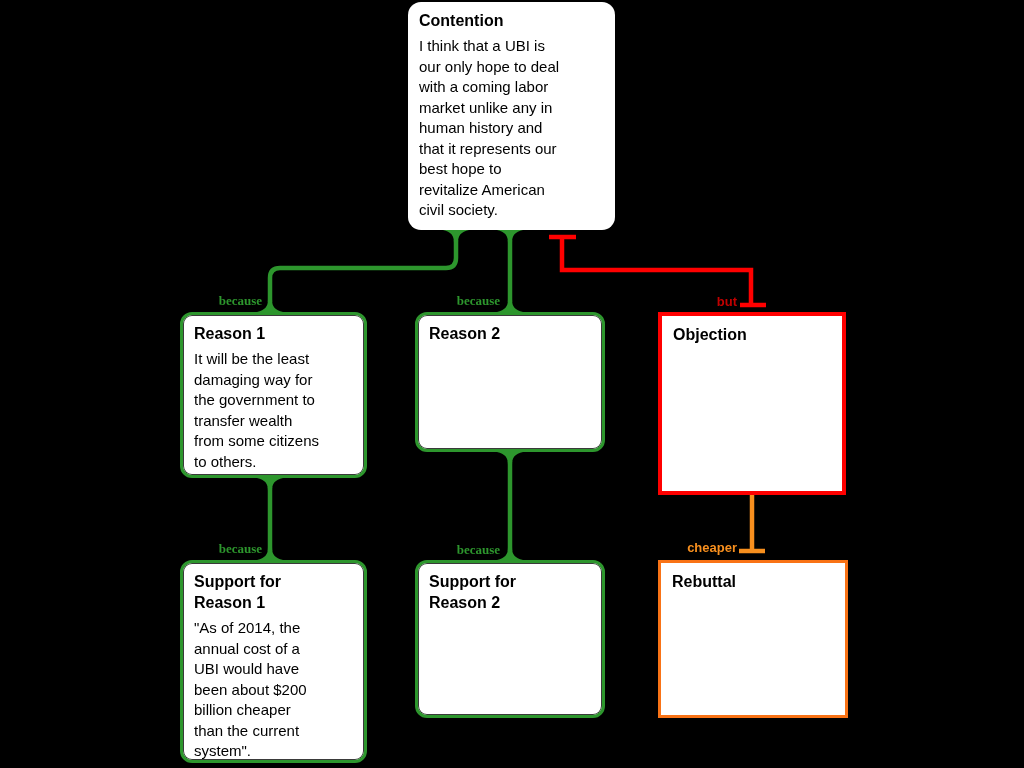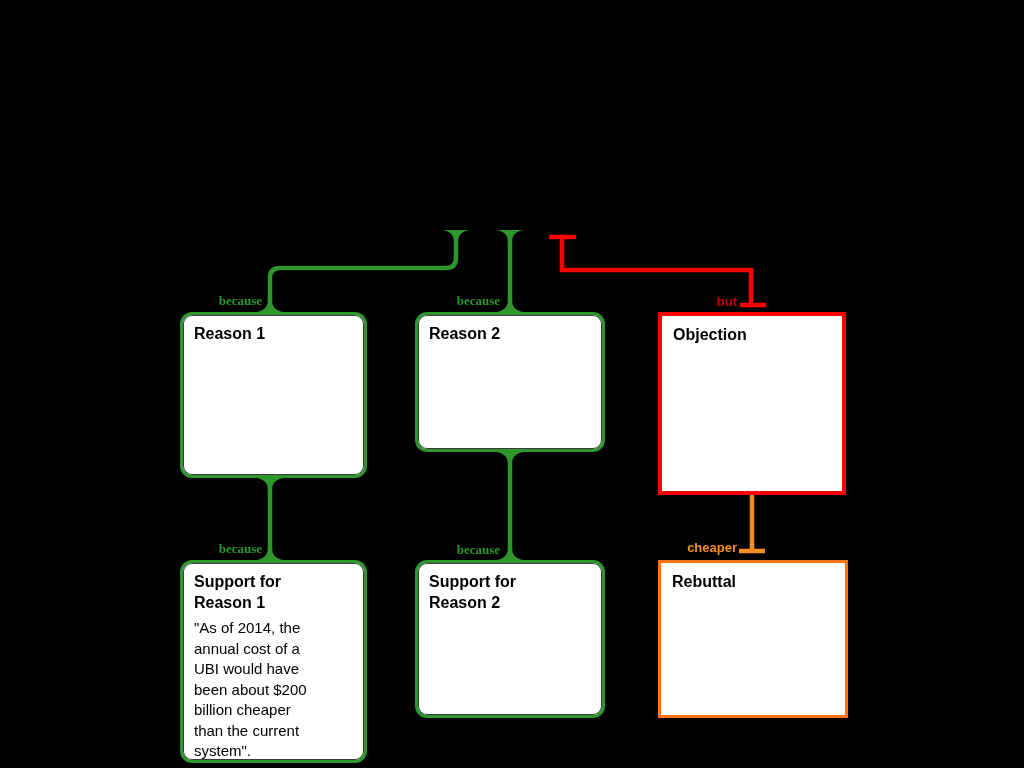--- a/index.html
+++ b/index.html
@@ -81,23 +81,41 @@
       <path d="M497 560 C505 558, 508 555, 508 547 L512 547 C512 555, 515 558, 523 560 Z" fill="#2D962D"></path>
     </g>
 
     <g>
       <path d="M739 460 L765 460" stroke="#F78F1E" stroke-width="4.5"></path>
       <path d="M752 462 L752 549" fill="none" stroke="#F78F1E" stroke-width="4.5"></path>
       <path d="M739 551 L765 551" stroke="#F78F1E" stroke-width="4.5"></path>
     </g>
   </svg>
 
+  <div class="node" id="contention">
+    <div class="title">Contention</div>
+    <div class="body">I think that a UBI is
+our only hope to deal
+with a coming labor
+market unlike any in
+human history and
+that it represents our
+best hope to
+revitalize American
+civil society.</div>
+  </div>
 
   <div class="node" id="reason1">
     <div class="title">Reason 1</div>
+    <div class="body">It will be the least
+damaging way for
+the government to
+transfer wealth
+from some citizens
+to others.</div>
   </div>
 
   <div class="node" id="reason2">
     <div class="title">Reason 2</div>
     <div class="body"></div>
   </div>
 
   <div class="node" id="objection">
     <div class="title">Objection</div>
     <div class="body"></div>

